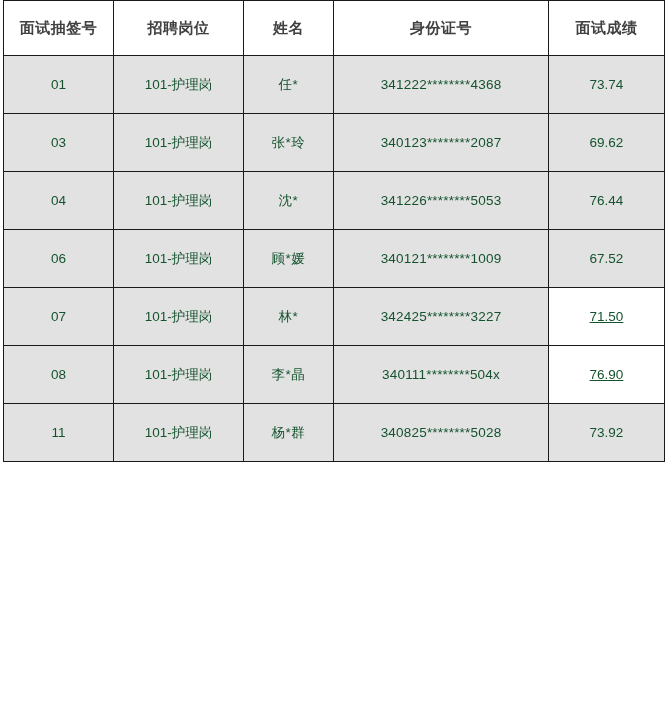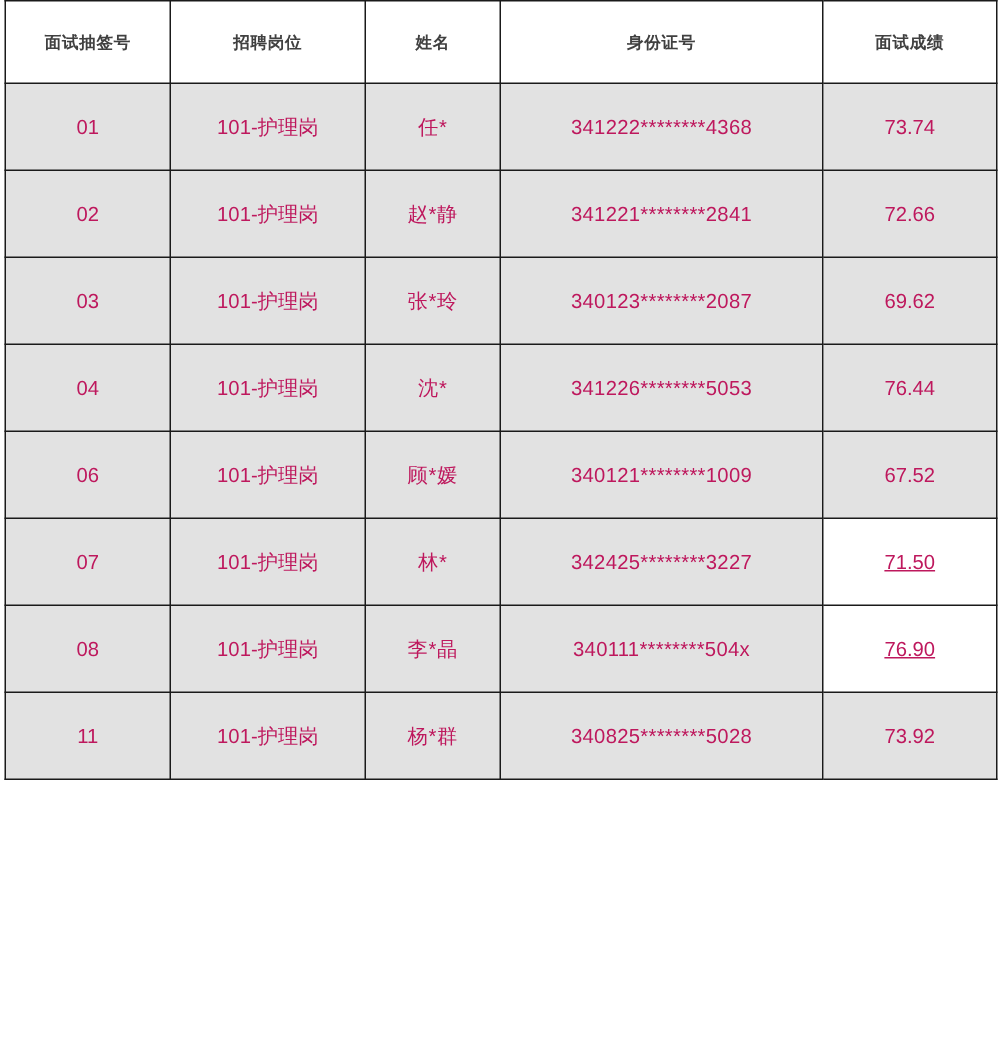--- a/index.html
+++ b/index.html
@@ -31,32 +31,32 @@
   table.results col.c-post   { width: 130px; }
   table.results col.c-name   { width: 90px;  }
   table.results col.c-id     { width: 215px; }
   table.results col.c-score  { width: 116px; }
 
   table.results th,
   table.results td {
     border: 1px solid #1a1a1a;
     text-align: center;
     vertical-align: middle;
-    color: #be185d;
+    color: #14532d;
     font-weight: normal;
     padding: 0 2px;
     overflow: hidden;
     white-space: nowrap;
   }
   table.results thead th {
     height: 54px;
     background: #ffffff;
     color: #404040;
     font-weight: bold;
-    font-size: 11px;
+    font-size: 15px;
     letter-spacing: 0.5px;
   }
   table.results tbody td {
     height: 57px;
     background: #e2e2e2;
     font-size: 13.5px;
   }
   table.results tbody td.cell-name {
     letter-spacing: 0.5px;
   }
@@ -91,27 +91,20 @@
     </thead>
     <tbody id="results-body">
         <tr>
           <td class="cell-draw">01</td>
           <td class="cell-post">101-护理岗</td>
           <td class="cell-name">任*</td>
           <td class="cell-id">341222********4368</td>
           <td class="cell-score">73.74</td>
         </tr>
         <tr>
-          <td class="cell-draw">02</td>
-          <td class="cell-post">101-护理岗</td>
-          <td class="cell-name">赵*静</td>
-          <td class="cell-id">341221********2841</td>
-          <td class="cell-score">72.66</td>
-        </tr>
-        <tr>
           <td class="cell-draw">03</td>
           <td class="cell-post">101-护理岗</td>
           <td class="cell-name">张*玲</td>
           <td class="cell-id">340123********2087</td>
           <td class="cell-score">69.62</td>
         </tr>
         <tr>
           <td class="cell-draw">04</td>
           <td class="cell-post">101-护理岗</td>
           <td class="cell-name">沈*</td>

